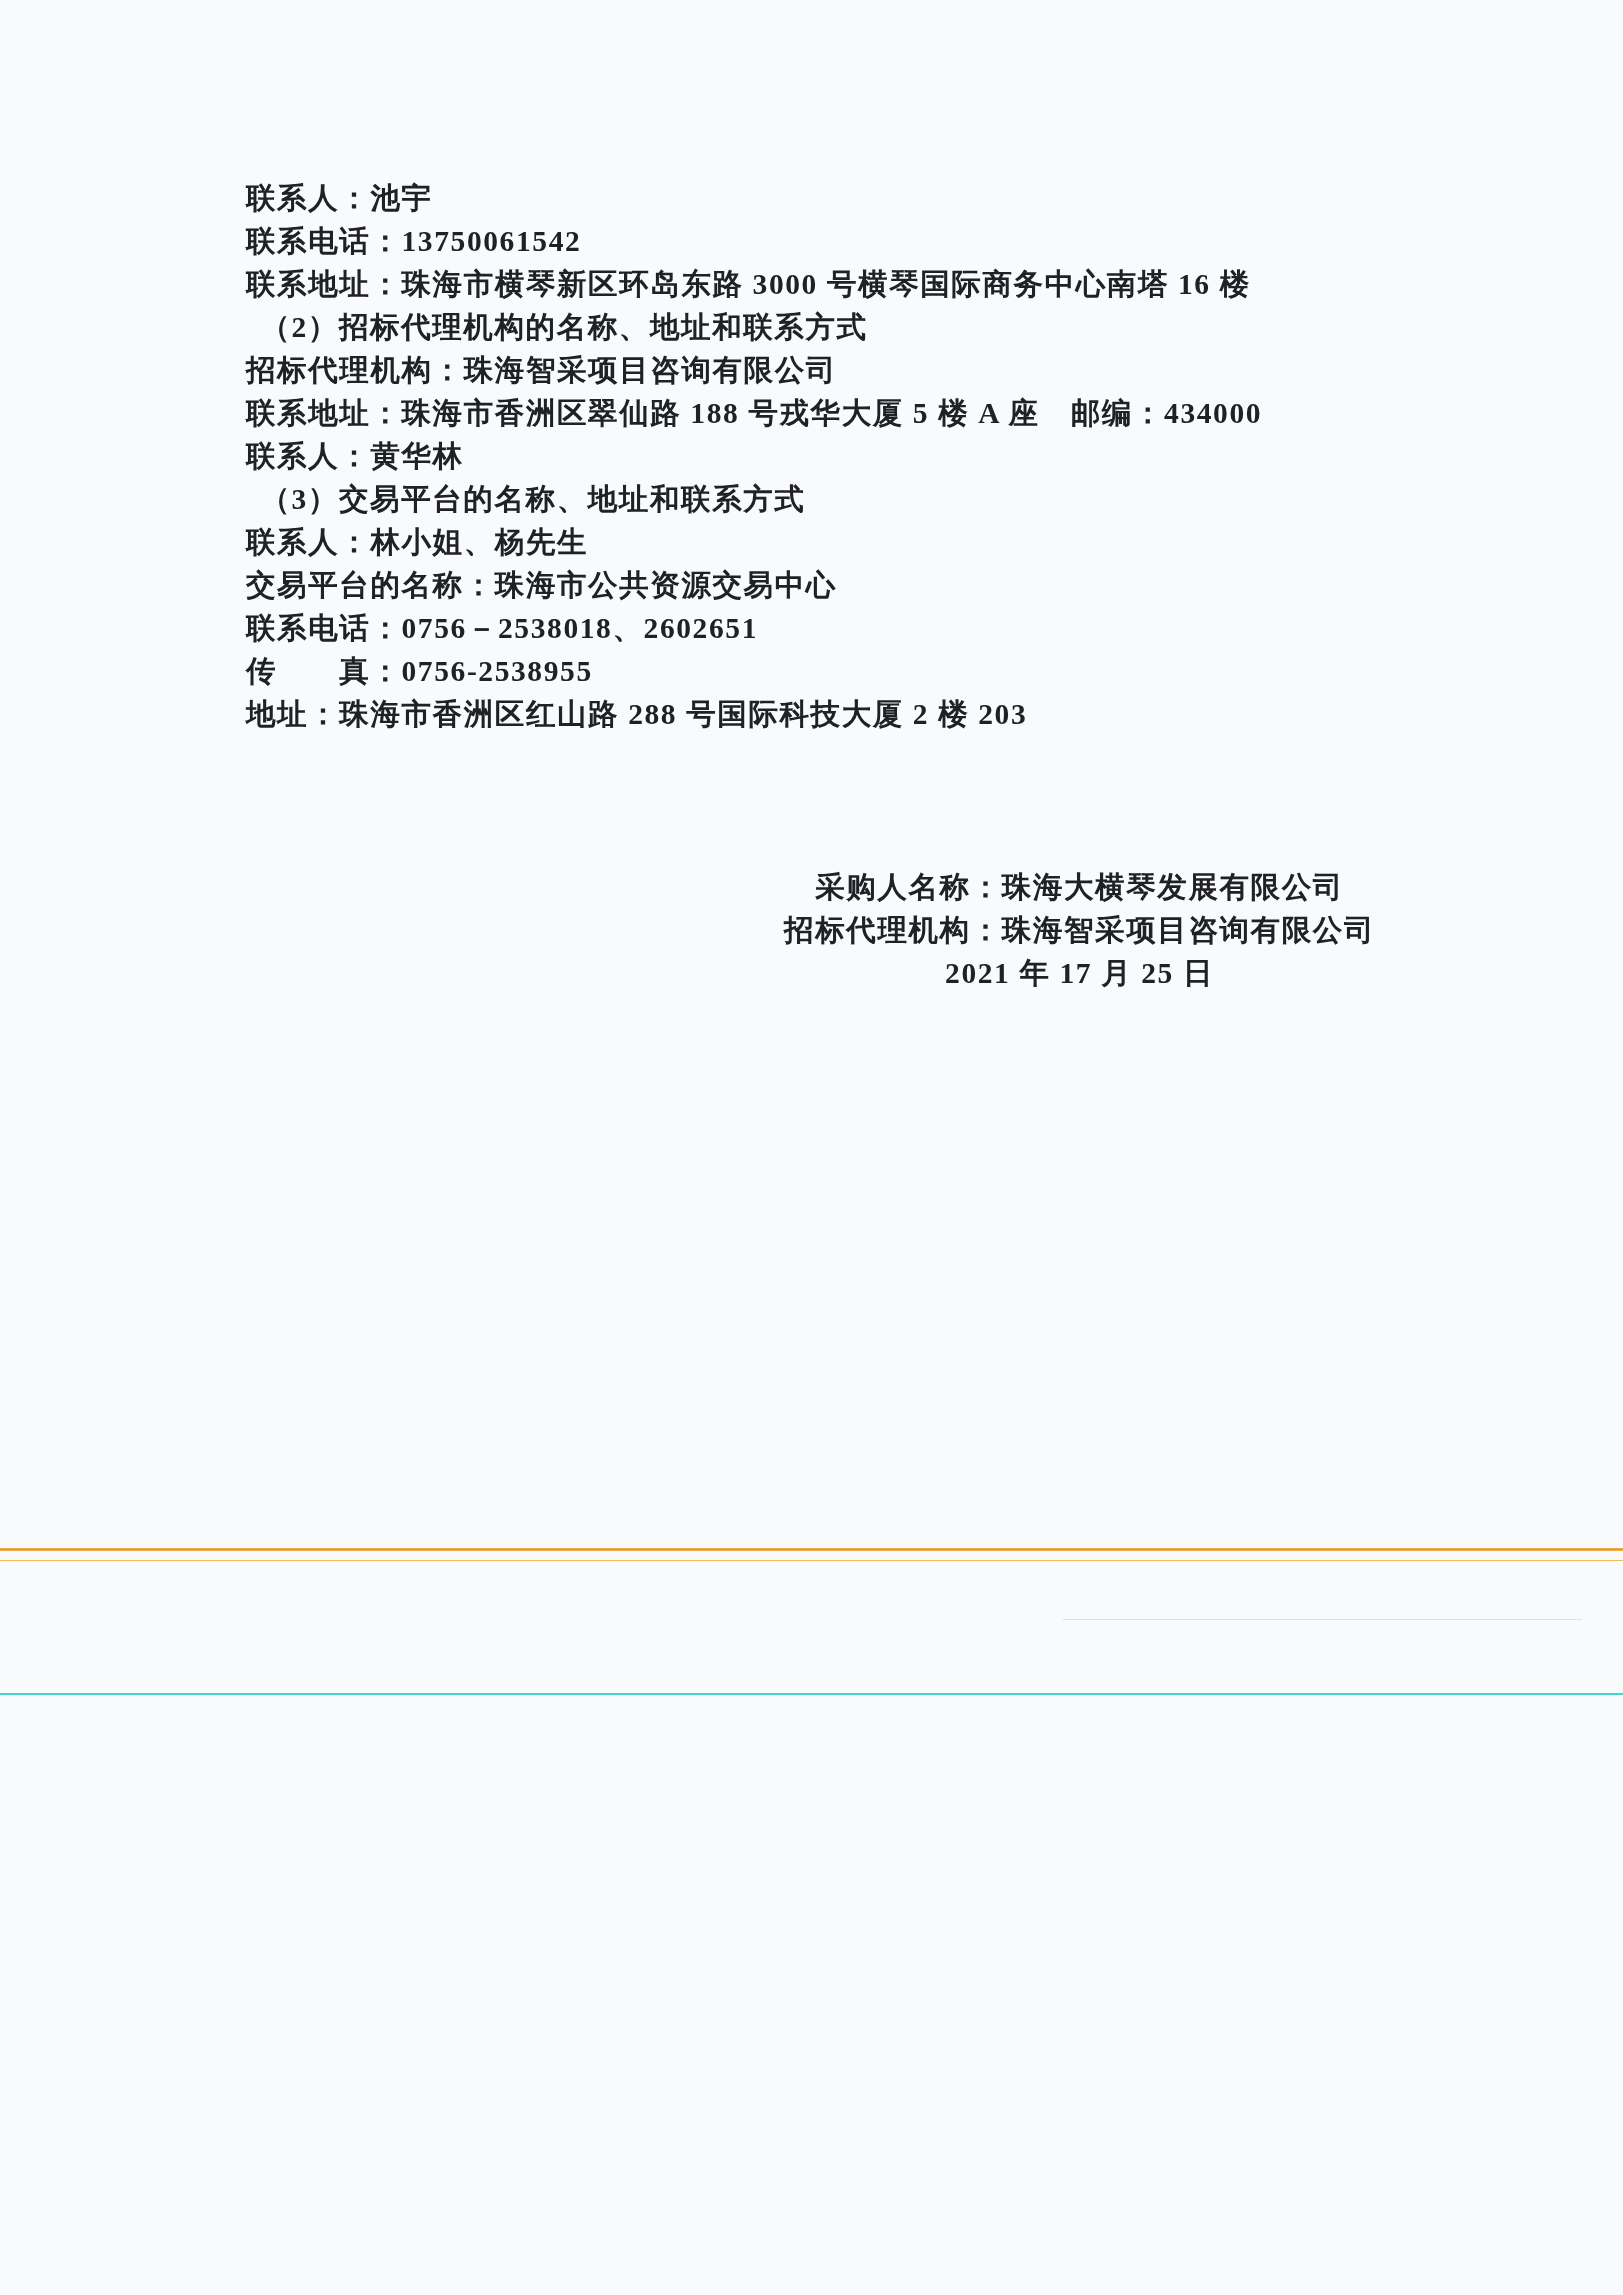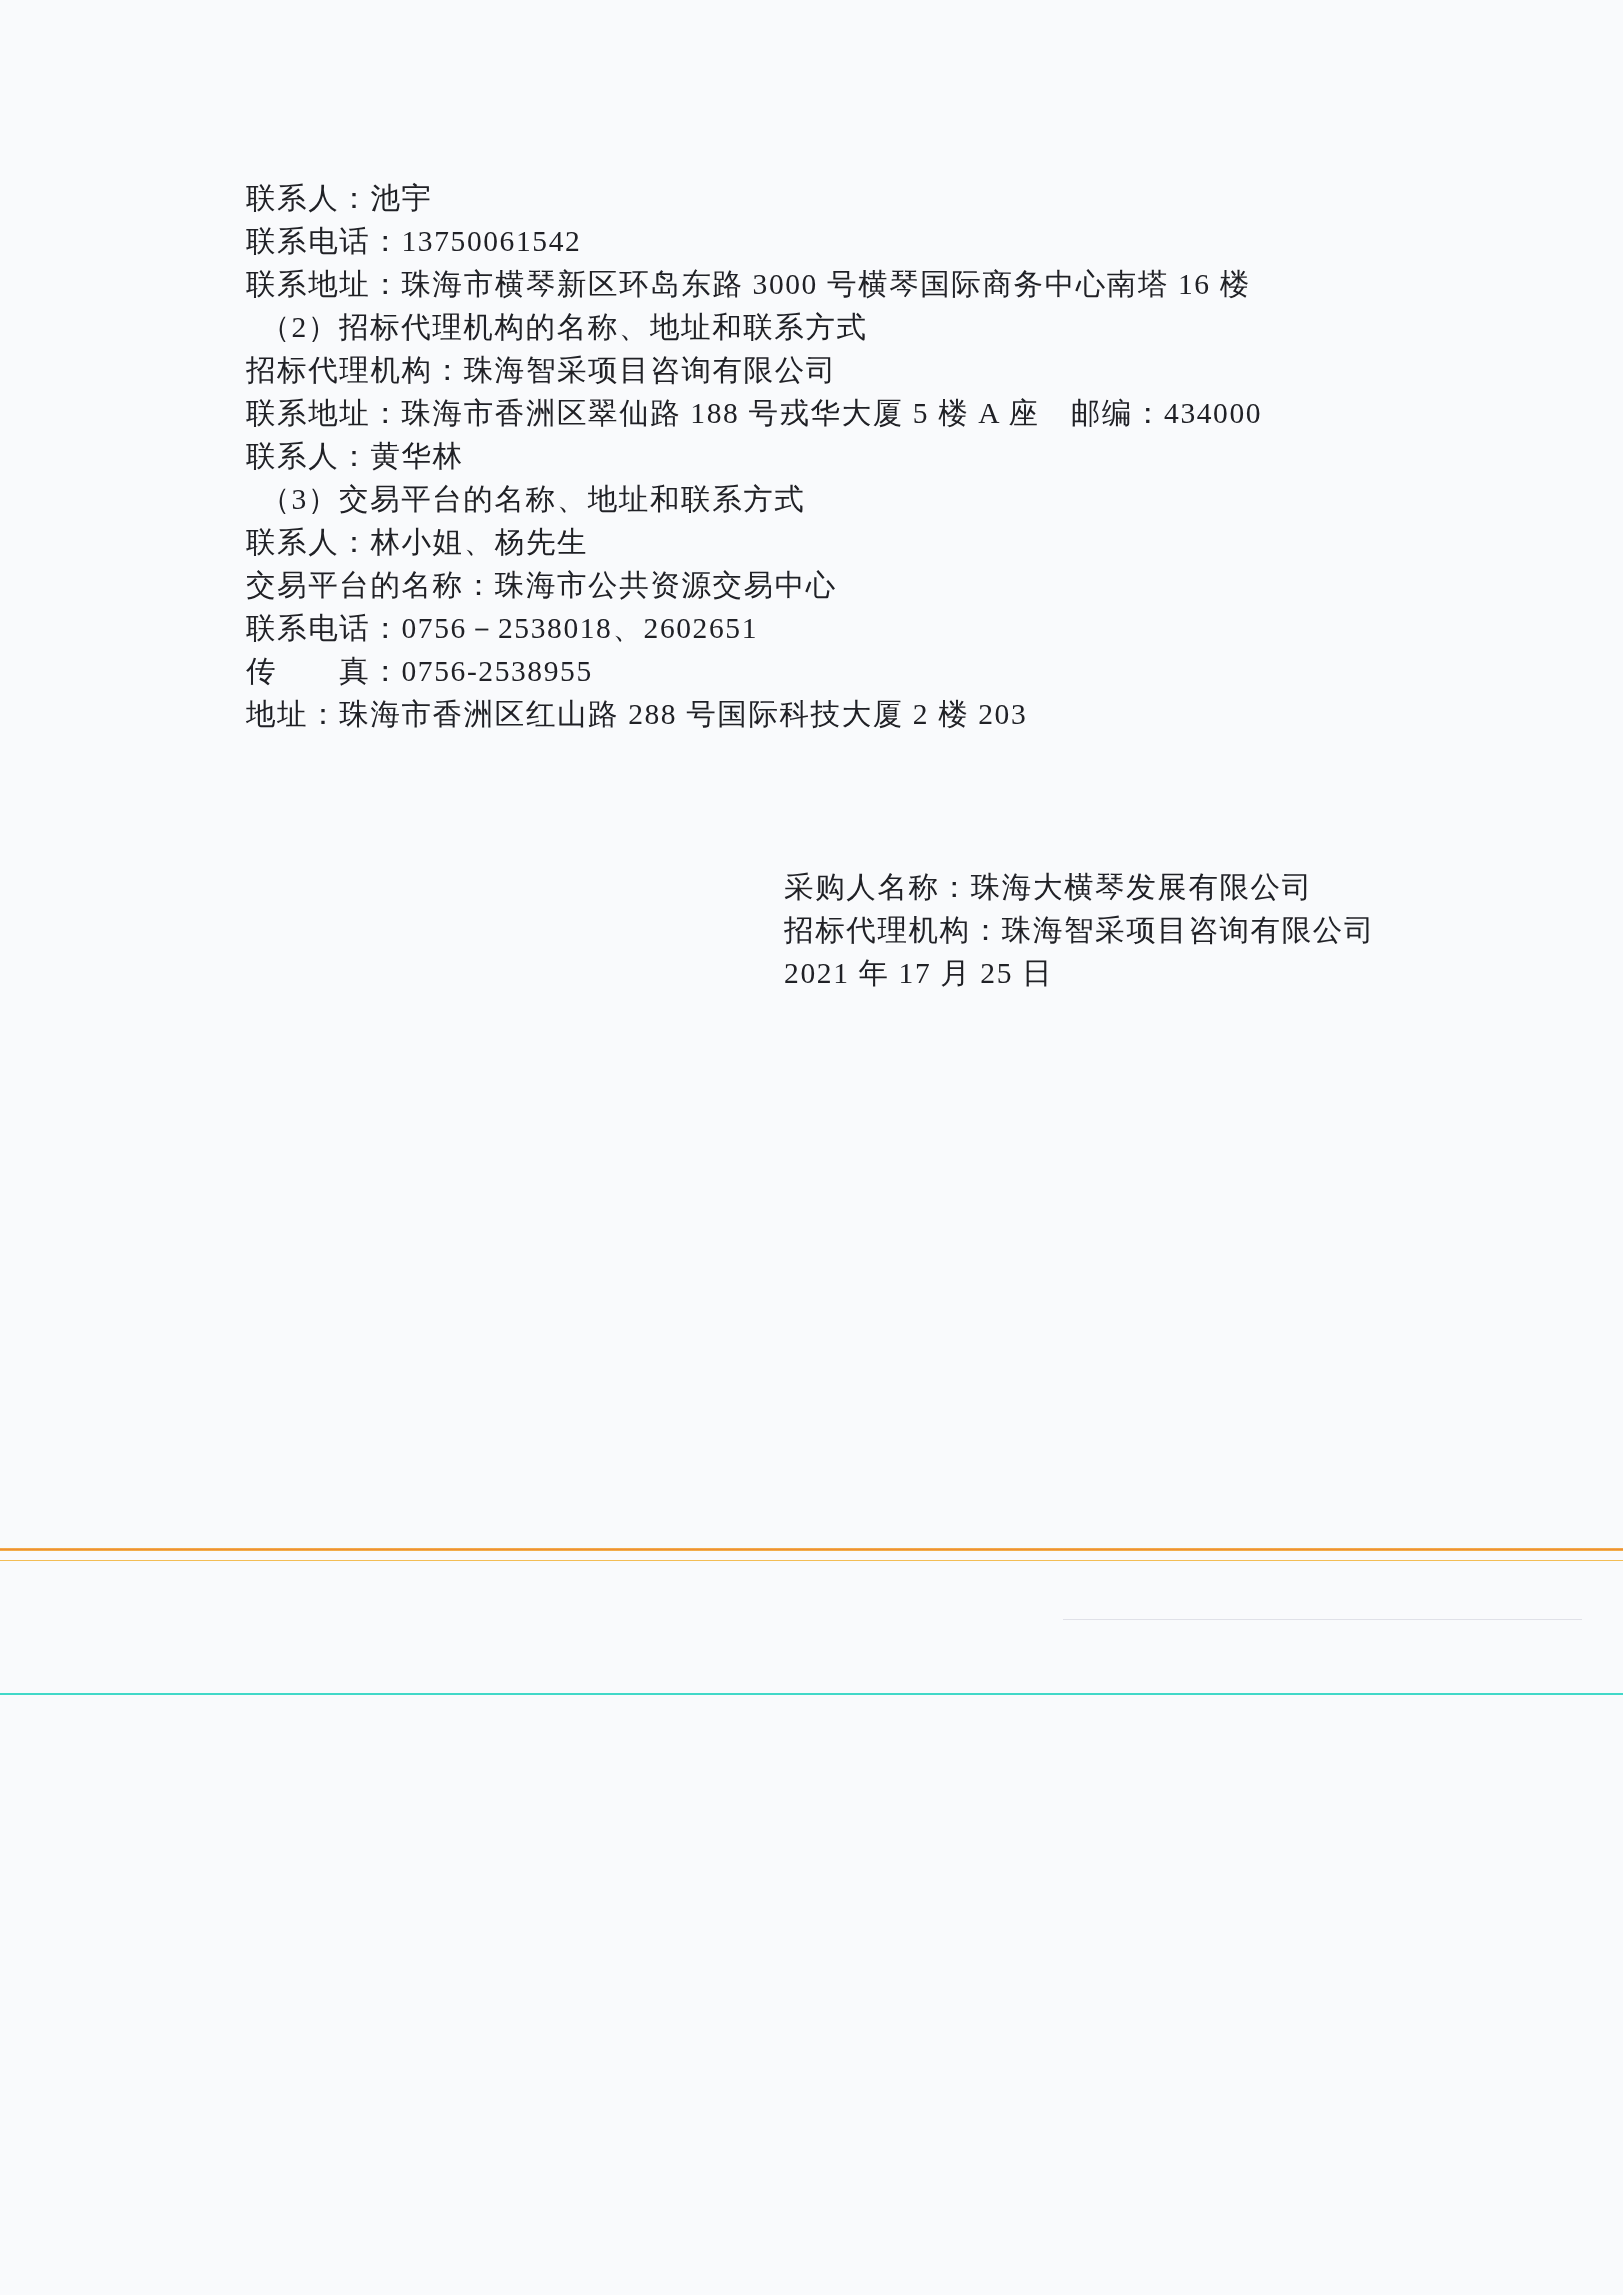--- a/index.html
+++ b/index.html
@@ -8,20 +8,21 @@
     background: #e8e8e8;
   }
   .page {
     position: relative;
     width: 1623px;
     height: 2295px;
     background: var(--paper, #f9fafc);
     overflow: hidden;
     font-family: "Liberation Serif", "DejaVu Serif", serif;
     color: var(--ink, #202126);
+    font-weight: bold;
   }
   .text-block {
     position: absolute;
     left: 246px;
     top: 177px;
     width: 1168px;
     font-size: 29.5px;
     line-height: 43px;
     letter-spacing: 1.6px;
   }
@@ -32,21 +33,21 @@
   .line.indented {
     padding-left: 14.4px;
   }
   .signature-block {
     position: absolute;
     right: 248px;
     top: 866px;
     font-size: 29.5px;
     line-height: 43px;
     letter-spacing: 1.6px;
-    text-align: left;
+    text-align: center;
   }
   .sig-line {
     white-space: pre;
     height: 43px;
   }
   .rule {
     position: absolute;
     left: 0;
     width: 100%;
   }

